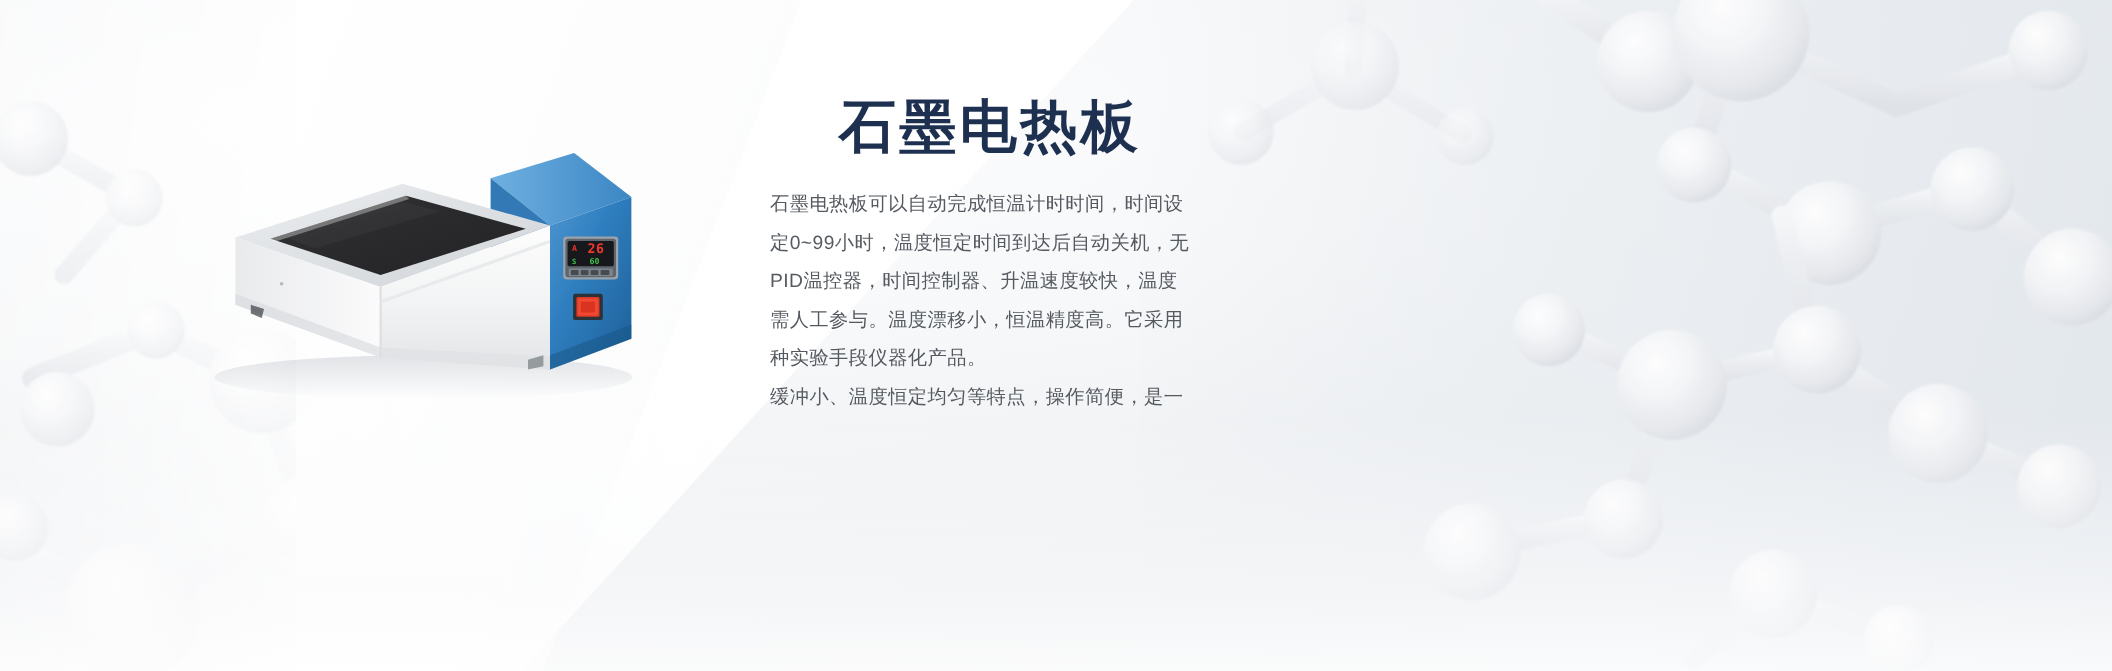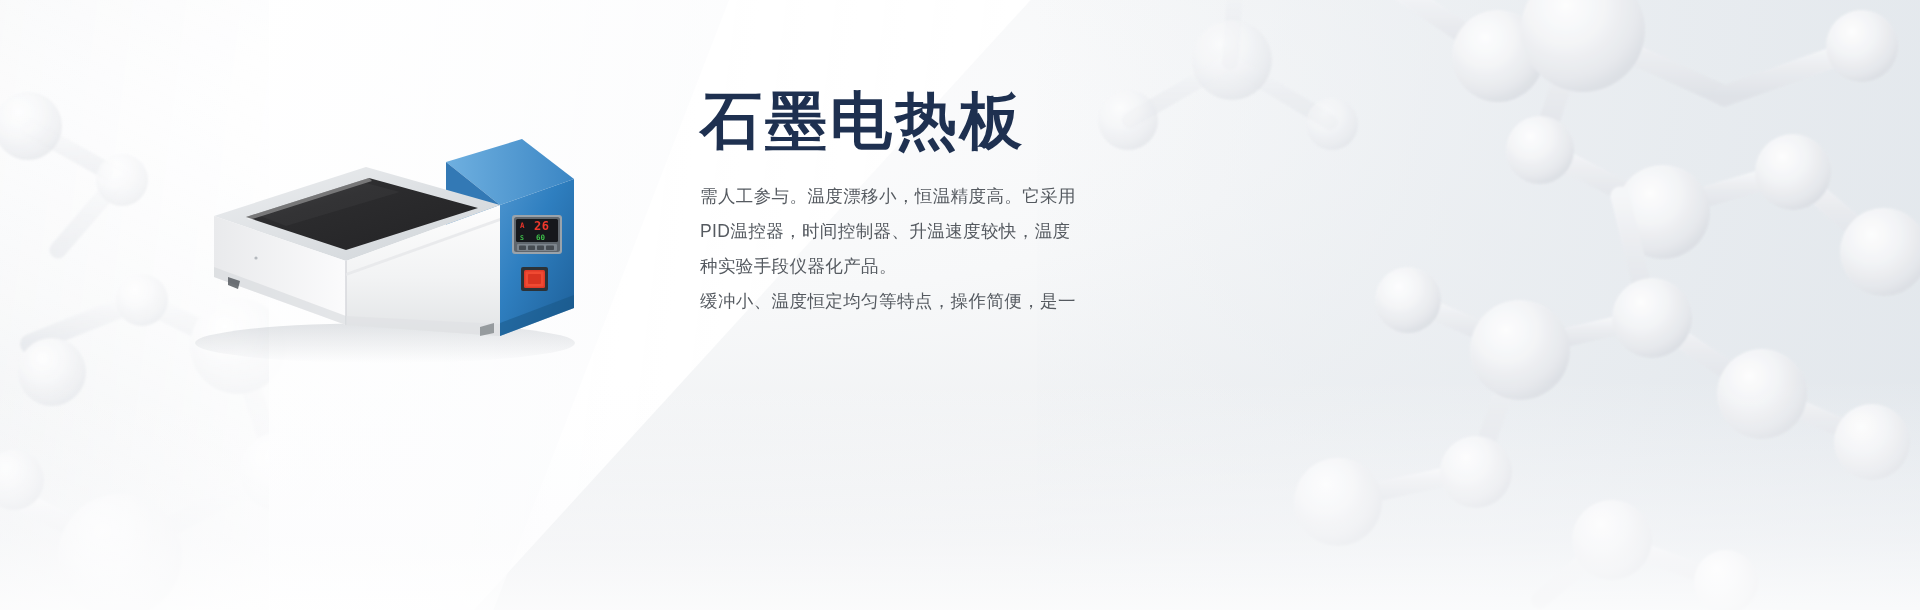--- a/index.html
+++ b/index.html
@@ -78,26 +78,27 @@
 
   
   .copy {
     position: absolute;
     left: 700px;
     top: 88px;
     width: 400px;
   }
   .title {
     margin: 0;
-    font-size: 62px;
+    font-size: 52px;
     line-height: 1.08;
     font-weight: 700;
     letter-spacing: 3px;
     color: #1e3050;
     white-space: nowrap;
+    text-align: center;
   }
   .desc {
     margin: 24px 0 0 0;
     width: 352px;
     font-size: 17.5px;
     line-height: 2.0;
     color: #555a60;
     letter-spacing: 0.4px;
     font-weight: 500;
   }
@@ -305,20 +306,22 @@
       <path d="M78 182 L90 186 L88 194 L78 190 Z" fill="#4d5257" opacity="0.8"></path>
       <path d="M330 232 L344 228 L344 238 L330 241 Z" fill="#5a6065" opacity="0.55"></path>
 
       <circle cx="106" cy="163" r="1.6" fill="#aeb3b8" opacity="0.9"></circle>
     </svg>
   </div>
 
   <div class="copy">
     <h1 class="title">石墨电热板</h1>
     <div class="desc">
+      <span class="line">石墨电热板可以自动完成恒温计时时间，时间设</span>
+      <span class="line">定0~99小时，温度恒定时间到达后自动关机，无</span>
+      <span class="line">PID温控器，时间控制器、升温速度较快，温度</span>
       <span class="line">需人工参与。温度漂移小，恒温精度高。它采用</span>
-      <span class="line">PID温控器，时间控制器、升温速度较快，温度</span>
       <span class="line">种实验手段仪器化产品。</span>
       <span class="line">缓冲小、温度恒定均匀等特点，操作简便，是一</span>
     </div>
   </div>
 
 </div>
 
 </body></html>

